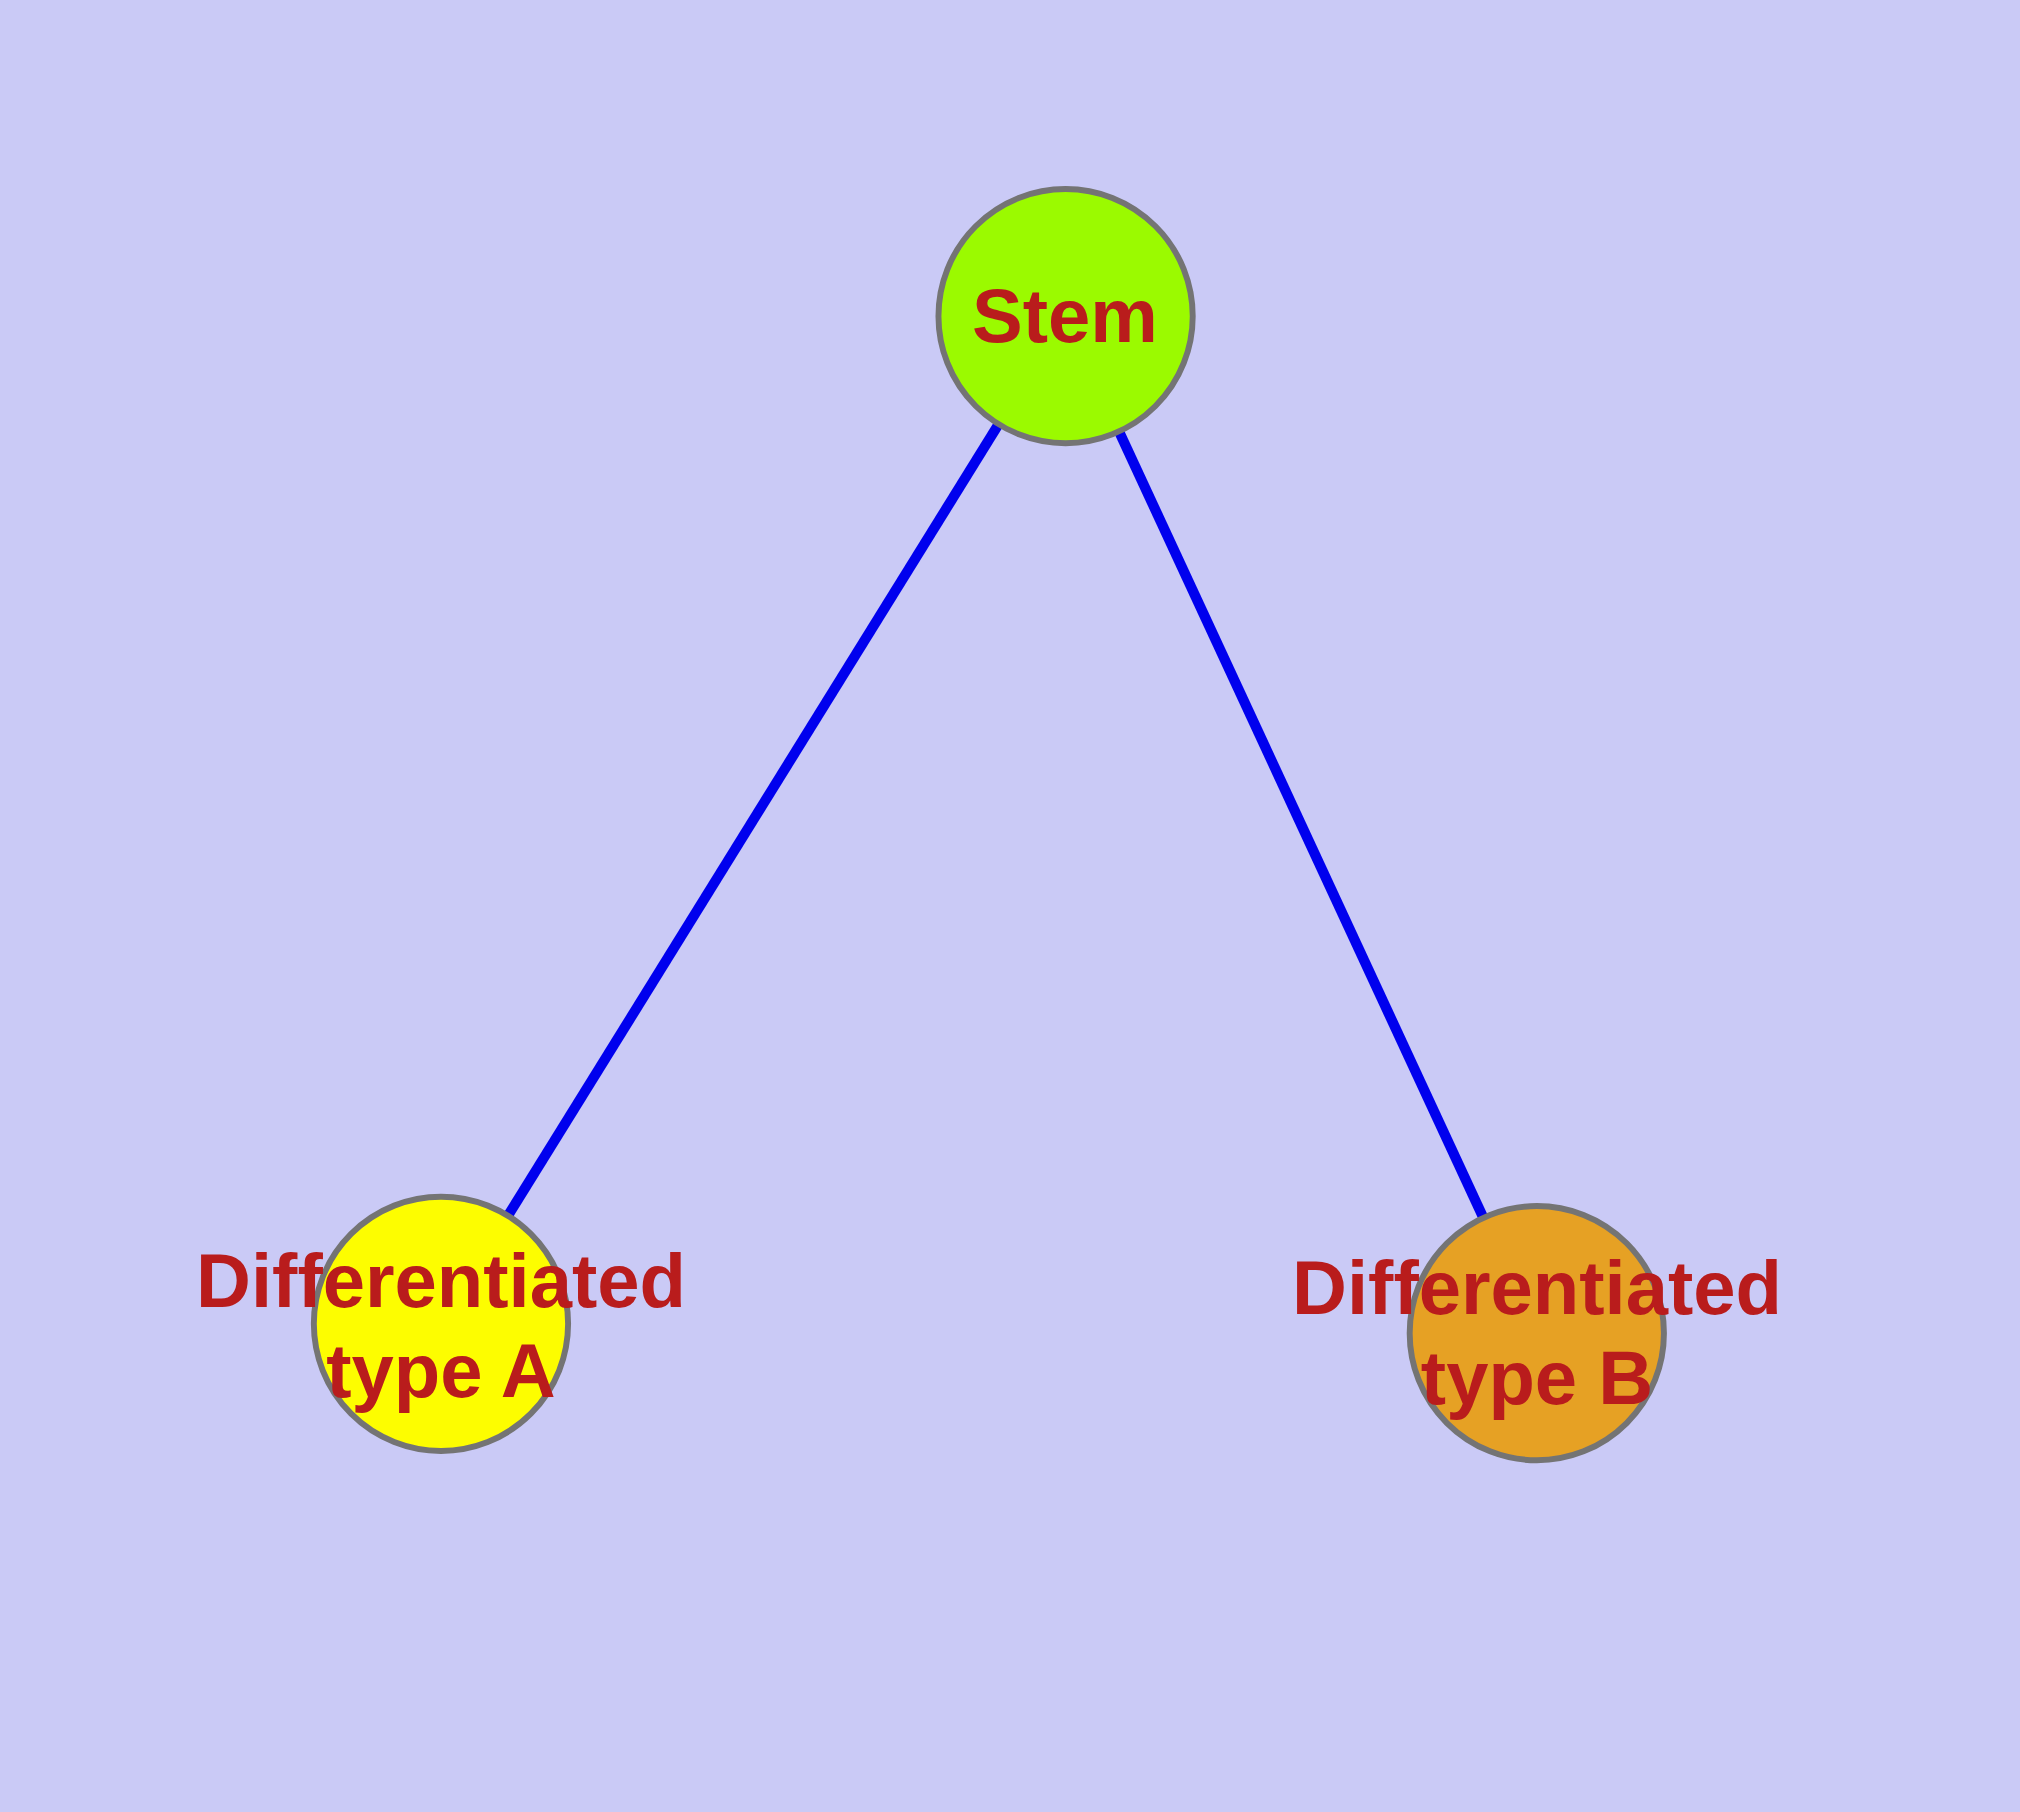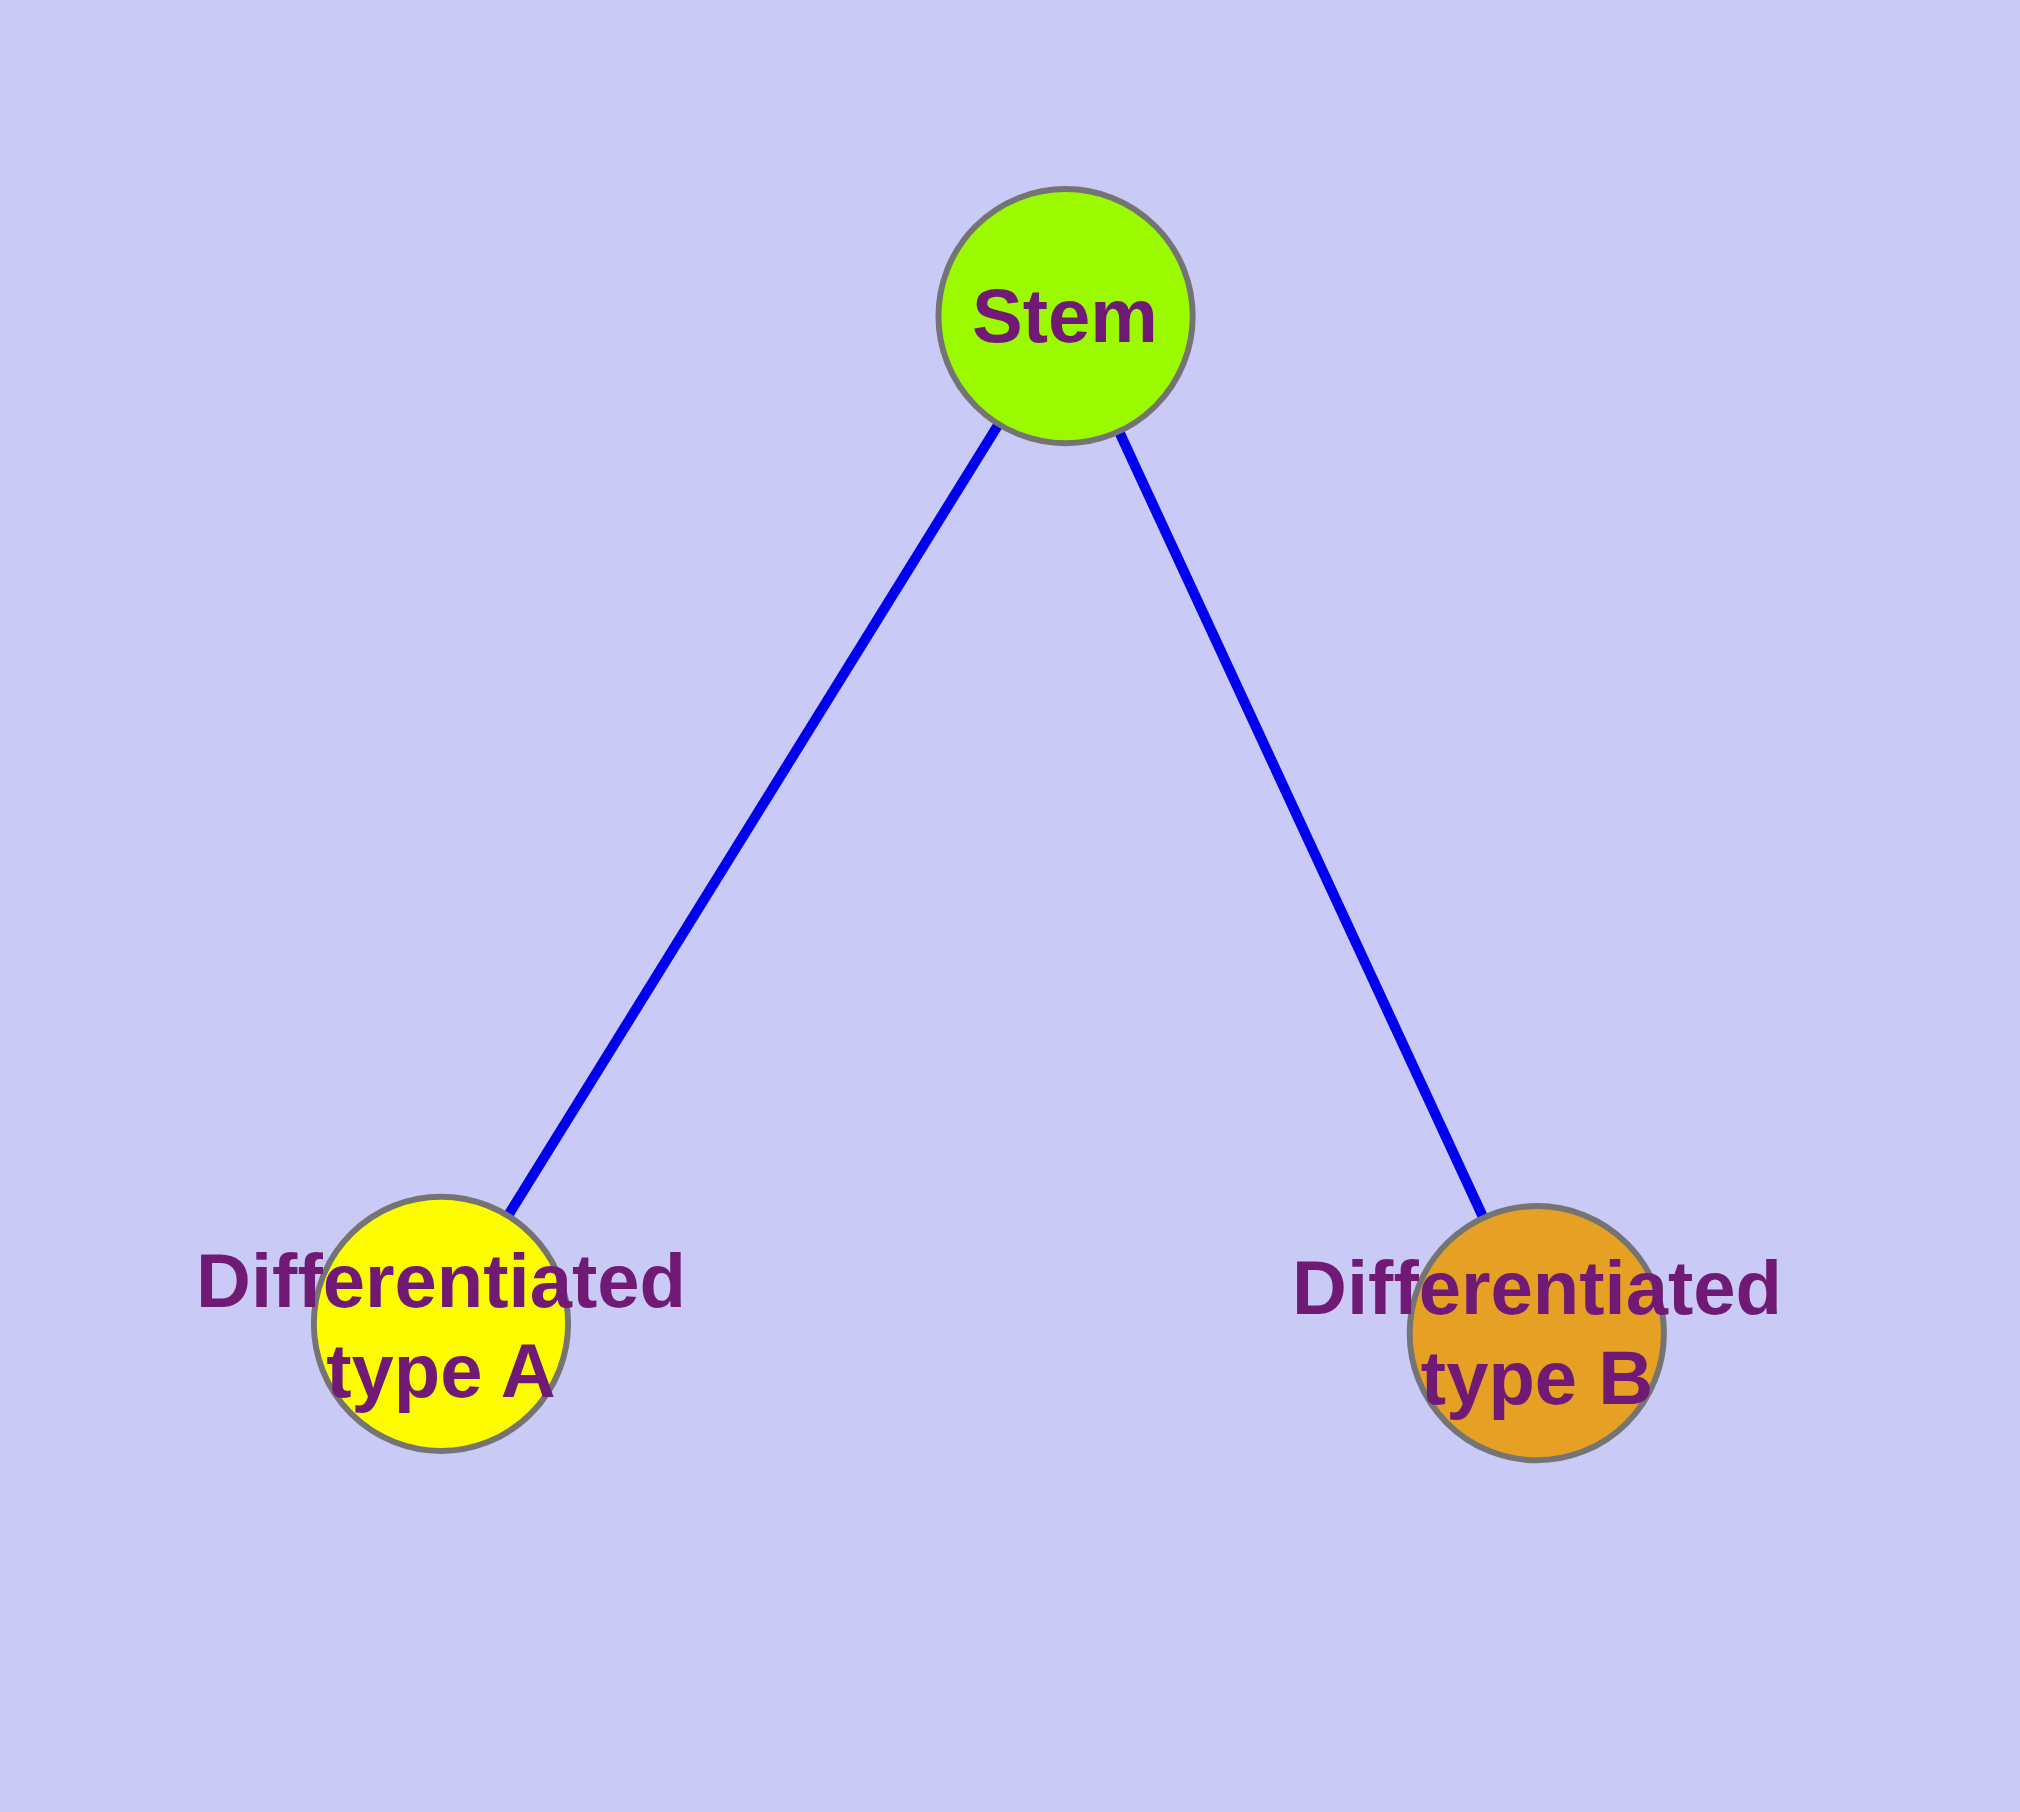--- a/index.html
+++ b/index.html
@@ -19,21 +19,21 @@
     left: 0;
     top: 0;
     display: block;
   }
   .node-label {
     position: absolute;
     transform: translate(-50%, -50%);
     font-size: 76px;
     font-weight: bold;
     line-height: 1.18;
-    color: #701a75;
+    color: #b91c1c;
     text-align: center;
     white-space: pre-line;
     pointer-events: none;
   }
 </style>
 </head>
 <body>
 
 <div class="canvas">
 

